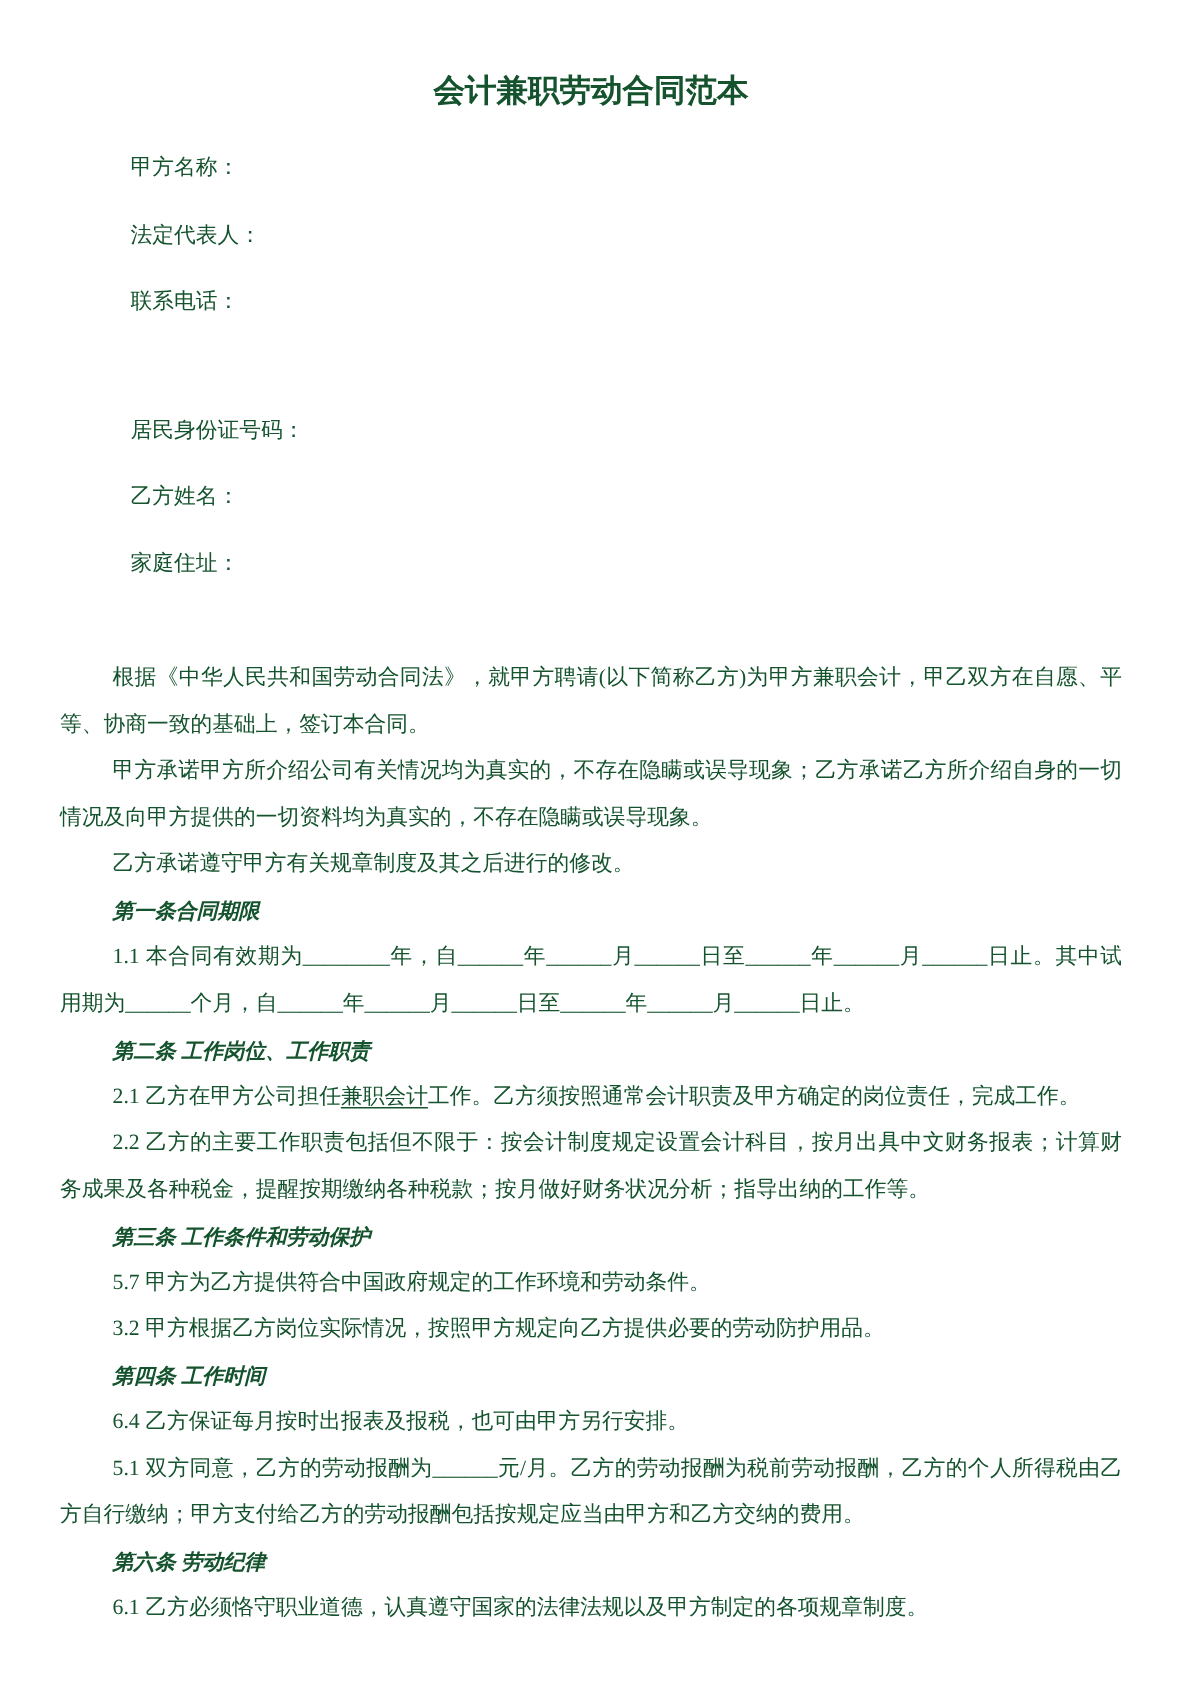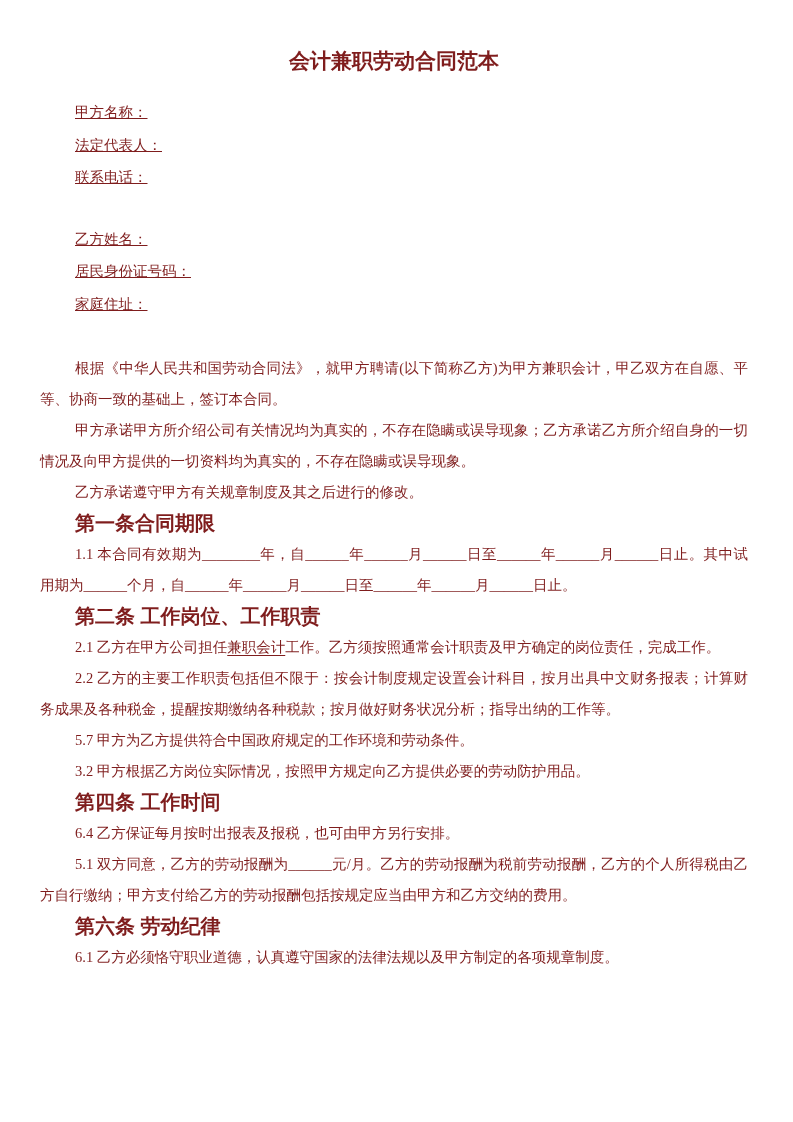--- a/index.html
+++ b/index.html
@@ -6,54 +6,54 @@
     html, body {
       margin: 0;
       padding: 0;
       background: #ffffff;
     }
     .page {
       position: relative;
       width: 793px;
       height: 1122px;
       background: #ffffff;
-      color: #7f1d1d;
+      color: #14532d;
       padding: 46px 45px 0 40px;
       overflow: hidden;
       font-family: "Liberation Serif", "DejaVu Serif", serif;
       font-size: 14.5px;
       line-height: 31px;
     }
     .title {
       margin: 0 0 20px 0;
       text-align: center;
       font-family: "Liberation Sans", "DejaVu Sans", sans-serif;
       font-weight: 700;
       font-size: 21px;
       line-height: 30px;
     }
     .field {
-      margin: 0;
+      margin: 12px;
       line-height: 32.5px;
       text-indent: 35px;
-      text-decoration: underline;
     }
     .para {
       margin: 0;
       line-height: 31px;
       text-indent: 35px;
       text-align: justify;
     }
     .heading {
       margin: 0;
       font-family: "Liberation Sans", "DejaVu Sans", sans-serif;
       font-weight: 700;
-      font-size: 20px;
+      font-size: 14px;
       line-height: 31px;
       text-indent: 35px;
+      font-style: italic;
     }
     .spacer { width: 100%; }
     .spacer.s1 { height: 29px; }
     .spacer.s2 { height: 33px; }
     .u {
       text-decoration: underline;
       text-underline-offset: 3px;
     }
   </style>
 </head>
@@ -65,22 +65,22 @@
 
   <div>
     <p class="field">甲方名称：</p>
     <p class="field">法定代表人：</p>
     <p class="field">联系电话：</p>
   </div>
 
   <div class="spacer s1"></div>
 
   <div>
+    <p class="field">居民身份证号码：</p>
     <p class="field">乙方姓名：</p>
-    <p class="field">居民身份证号码：</p>
     <p class="field">家庭住址：</p>
   </div>
 
   <div class="spacer s2"></div>
 
   <div>
     <p class="para">根据《中华人民共和国劳动合同法》，就甲方聘请(以下简称乙方)为甲方兼职会计，甲乙双方在自愿、平等、协商一致的基础上，签订本合同。</p>
     <p class="para">甲方承诺甲方所介绍公司有关情况均为真实的，不存在隐瞒或误导现象；乙方承诺乙方所介绍自身的一切情况及向甲方提供的一切资料均为真实的，不存在隐瞒或误导现象。</p>
     <p class="para">乙方承诺遵守甲方有关规章制度及其之后进行的修改。</p>
   </div>
@@ -90,20 +90,21 @@
     <p class="para">1.1 本合同有效期为________年，自______年______月______日至______年______月______日止。其中试用期为______个月，自______年______月______日至______年______月______日止。</p>
   </div>
 
   <div>
     <h2 class="heading">第二条 工作岗位、工作职责</h2>
     <p class="para"><span>2.1 乙方在甲方公司担任</span><span class="u">兼职会计</span><span>工作。乙方须按照通常会计职责及甲方确定的岗位责任，完成工作。</span></p>
     <p class="para">2.2 乙方的主要工作职责包括但不限于：按会计制度规定设置会计科目，按月出具中文财务报表；计算财务成果及各种税金，提醒按期缴纳各种税款；按月做好财务状况分析；指导出纳的工作等。</p>
   </div>
 
   <div>
+    <h2 class="heading">第三条 工作条件和劳动保护</h2>
     <p class="para">5.7 甲方为乙方提供符合中国政府规定的工作环境和劳动条件。</p>
     <p class="para">3.2 甲方根据乙方岗位实际情况，按照甲方规定向乙方提供必要的劳动防护用品。</p>
   </div>
 
   <div>
     <h2 class="heading">第四条 工作时间</h2>
     <p class="para">6.4 乙方保证每月按时出报表及报税，也可由甲方另行安排。</p>
   </div>
 
   <div>

